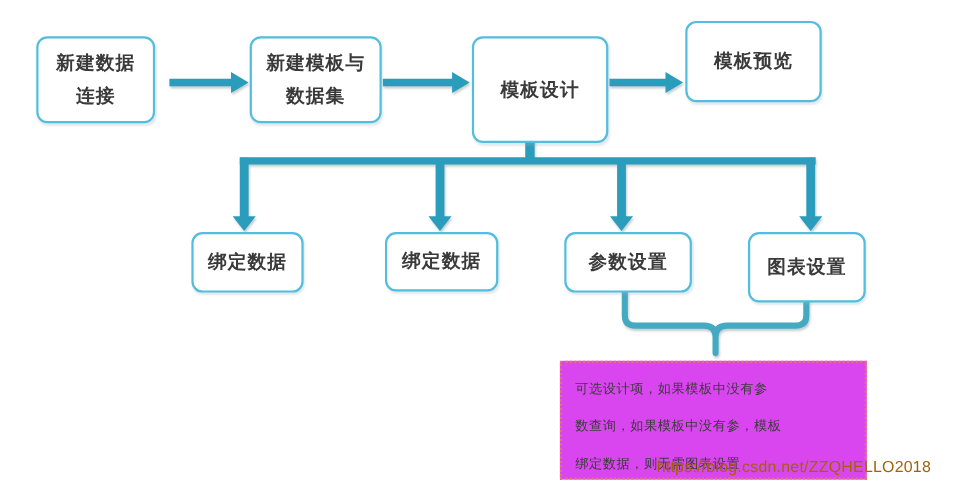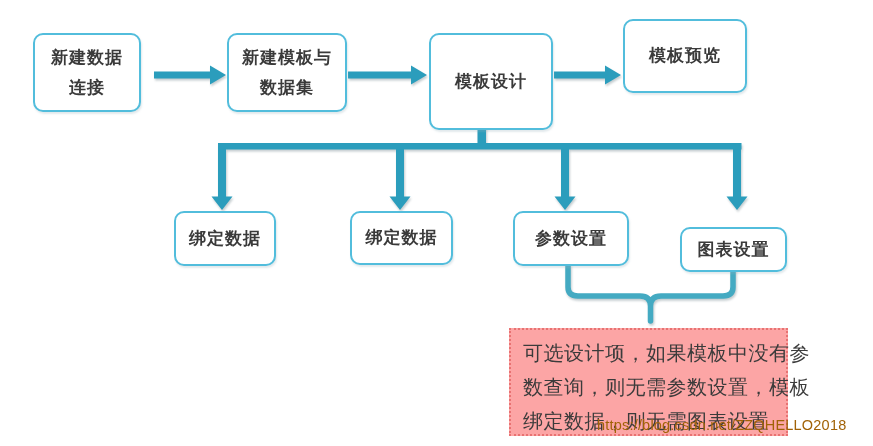--- a/index.html
+++ b/index.html
@@ -19,26 +19,26 @@
     box-shadow:1px 2px 2px rgba(150,175,185,.28);
     box-sizing:border-box;
   }
   .b1{left:33px;top:33px;width:108px;height:79px}
   .b2{left:227px;top:33px;width:120px;height:79px}
   .b3{left:429px;top:33px;width:124px;height:97px}
   .b4{left:623px;top:19px;width:124px;height:74px}
   .c1{left:174px;top:211px;width:102px;height:55px}
   .c2{left:350px;top:211px;width:103px;height:54px}
   .c3{left:513px;top:211px;width:116px;height:55px}
-  .c4{left:680px;top:227px;width:107px;height:45px}
+  .c4{left:680px;top:211px;width:107px;height:64px}
   .node .line{display:block;}
   .note{
     position:absolute;left:509px;top:328px;width:279px;height:108px;
-    border:2px dotted #E87272;background:#fca5a5;box-sizing:border-box;
-    padding:6px 12px 0 12px;color:#3b3b3b;font-size:20px;
+    border:2px dotted #E87272;background:#d946ef;box-sizing:border-box;
+    padding:6px 12px 0 12px;color:#3b3b3b;font-size:12px;
     line-height:34px;letter-spacing:0.5px;font-weight:500;
   }
   .note .note-line{display:block;white-space:nowrap;}
   .watermark{
     position:absolute;left:597px;top:417px;width:276px;
     color:#a16207;font-size:14.5px;letter-spacing:0.2px;white-space:nowrap;
   }
 </style>
 </head>
 <body>
@@ -87,19 +87,19 @@
   </div>
   <div class="node c3">
     <span class="line">参数设置</span>
   </div>
   <div class="node c4">
     <span class="line">图表设置</span>
   </div>
 
   <div class="note">
     <span class="note-line">可选设计项，如果模板中没有参</span>
-    <span class="note-line">数查询，则无需参数设置，模板</span>
+    <span class="note-line">数查询，如果模板中没有参，模板</span>
     <span class="note-line">绑定数据，则无需图表设置</span>
   </div>
 
   <div class="watermark">https://blog.csdn.net/ZZQHELLO2018</div>
 
 </div>
 
 </body></html>

